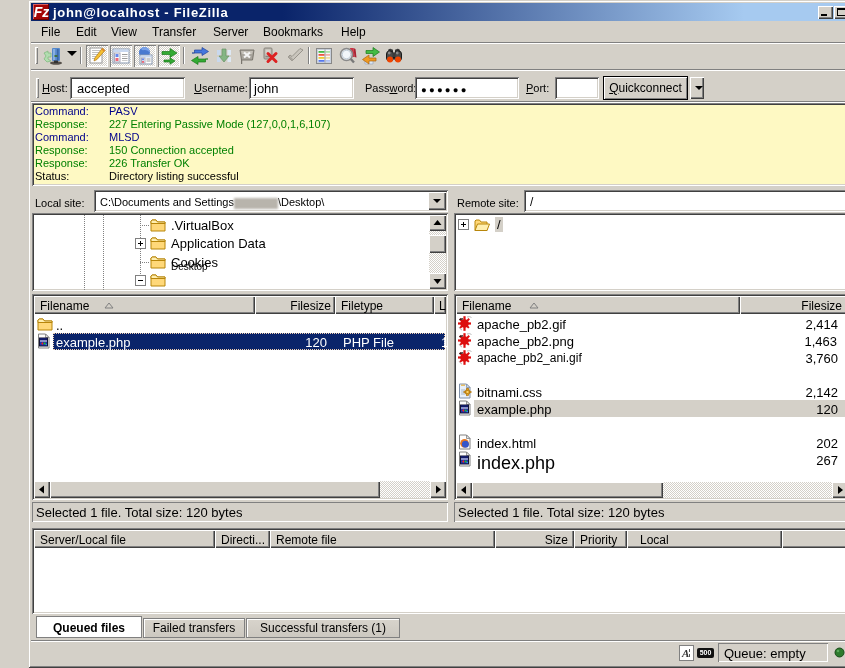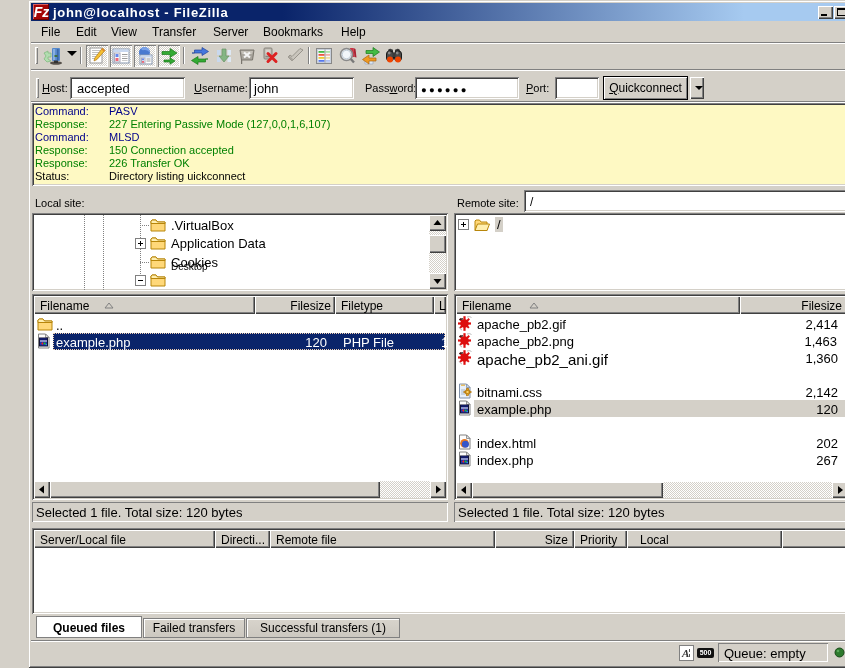--- a/index.html
+++ b/index.html
@@ -250,38 +250,44 @@
       <div class="msg c-cmd" style="top:2px;">PASV</div>
     <div class="line c-resp" style="top:15px;">Response:</div>
       <div class="msg c-resp" style="top:15px;">227 Entering Passive Mode (127,0,0,1,6,107)</div>
     <div class="line c-cmd" style="top:28px;">Command:</div>
       <div class="msg c-cmd" style="top:28px;">MLSD</div>
     <div class="line c-resp" style="top:41px;">Response:</div>
       <div class="msg c-resp" style="top:41px;">150 Connection accepted</div>
     <div class="line c-resp" style="top:54px;">Response:</div>
       <div class="msg c-resp" style="top:54px;">226 Transfer OK</div>
     <div class="line" style="top:67px;">Status:</div>
-      <div class="msg" style="top:67px;">Directory listing uickconnect</div>
+      <div class="msg" style="top:67px;">Directory listing successful</div>
 
     <div class="abs vscroll-track" style="left:814px; top:2px; width:21px; height:79px;"></div>
     <div class="sbtn" style="left:814px; top:2px; width:21px; height:17px;">
         <svg width="19" height="17">
           <path d="M9.5 5 L13.5 10 L5.5 10 Z" fill="#000"></path>
         </svg>
       </div>
     <div class="thumb" style="left:814px; top:53px; width:21px; height:11px;"></div>
     <div class="sbtn" style="left:814px; top:64px; width:21px; height:17px;">
         <svg width="19" height="17">
           <path d="M9.5 11 L13.5 6 L5.5 6 Z" fill="#000"></path>
         </svg>
       </div>
   </div>
 
   <div class="abs" style="left:4px; top:190px; width:416px; height:22px;">
     <span class="abs" style="left:3px; top:7px; font-size:11px;">Local site:</span>
+    <div class="combo" style="left:62px; top:0px; width:354px;">
+      <span class="abs" style="left:6px; top:6px; font-size:11px; white-space:nowrap;">C:\Documents and Settings<span style="display:inline-block; width:44px; height:11px; background:#b8b4ac; filter:blur(1px); vertical-align:middle;"></span>\Desktop\</span>
+      <div class="combobtn" style="right:2px;">
+          <div class="darr"></div>
+        </div>
+    </div>
   </div>
 
   <div class="abs" style="left:426px; top:190px; width:415px; height:22px;">
     <span class="abs" style="left:3px; top:7px; font-size:11px;">Remote site:</span>
     <div class="combo" style="left:70px; top:0px; width:345px;">
       <span class="abs" style="left:6px; top:5px; font-size:12px;">/</span>
       <div class="combobtn" style="right:2px;">
           <div class="darr"></div>
         </div>
     </div>
@@ -479,22 +485,22 @@
       <svg class="ficon" style="left:1px;" width="16" height="16" viewBox="0 0 16 16">
           <use href="#feather"></use>
         </svg>
       <span class="abs" style="left:21px; top:2px; font-size:13px;">apache_pb2.png</span>
       <span class="abs" style="right:10px; top:2px; font-size:13px;">1,463</span>
     </div>
     <div class="row" style="left:2px; top:55px; width:392px;">
       <svg class="ficon" style="left:1px;" width="16" height="16" viewBox="0 0 16 16">
           <use href="#feather"></use>
         </svg>
-      <span class="abs" style="left:21px; top:2px; font-size:15px;">apache_pb2_ani.gif</span>
-      <span class="abs" style="right:10px; top:2px; font-size:13px;">1,360</span>
+      <span class="abs" style="left:21px; top:2px; font-size:12px;">apache_pb2_ani.gif</span>
+      <span class="abs" style="right:10px; top:2px; font-size:13px;">3,760</span>
     </div>
     <div class="row" style="left:2px; top:89px; width:392px;">
       <svg class="ficon" style="left:1px;" width="16" height="16" viewBox="0 0 16 16">
           <use href="#cssicon"></use>
         </svg>
       <span class="abs" style="left:21px; top:2px; font-size:13px;">bitnami.css</span>
       <span class="abs" style="right:10px; top:2px; font-size:13px;">2,142</span>
     </div>
     <div class="row" style="left:2px; top:106px; width:392px;">
       <div class="abs" style="left:18px; top:0px; width:374px; height:17px; background:#d4d0c8;"></div>
@@ -508,21 +514,21 @@
       <svg class="ficon" style="left:1px;" width="16" height="16" viewBox="0 0 16 16">
           <use href="#htmlicon"></use>
         </svg>
       <span class="abs" style="left:21px; top:2px; font-size:13px;">index.html</span>
       <span class="abs" style="right:10px; top:2px; font-size:13px;">202</span>
     </div>
     <div class="row" style="left:2px; top:157px; width:392px;">
       <svg class="ficon" style="left:1px;" width="16" height="16" viewBox="0 0 16 16">
           <use href="#phpicon"></use>
         </svg>
-      <span class="abs" style="left:21px; top:2px; font-size:13px;">index.php</span>
+      <span class="abs" style="left:21px; top:2px; font-size:18px;">index.php</span>
       <span class="abs" style="right:10px; top:2px; font-size:13px;">267</span>
     </div>
 
     <div class="abs vscroll-track" style="left:394px; top:2px; width:19px; height:186px;"></div>
     <div class="sbtn" style="left:394px; top:2px; width:19px; height:17px;">
         <svg width="19" height="17">
           <path d="M9.5 5 L13.5 10 L5.5 10 Z" fill="#000"></path>
         </svg>
       </div>
     <div class="thumb" style="left:394px; top:19px; width:19px; height:38px;"></div>

